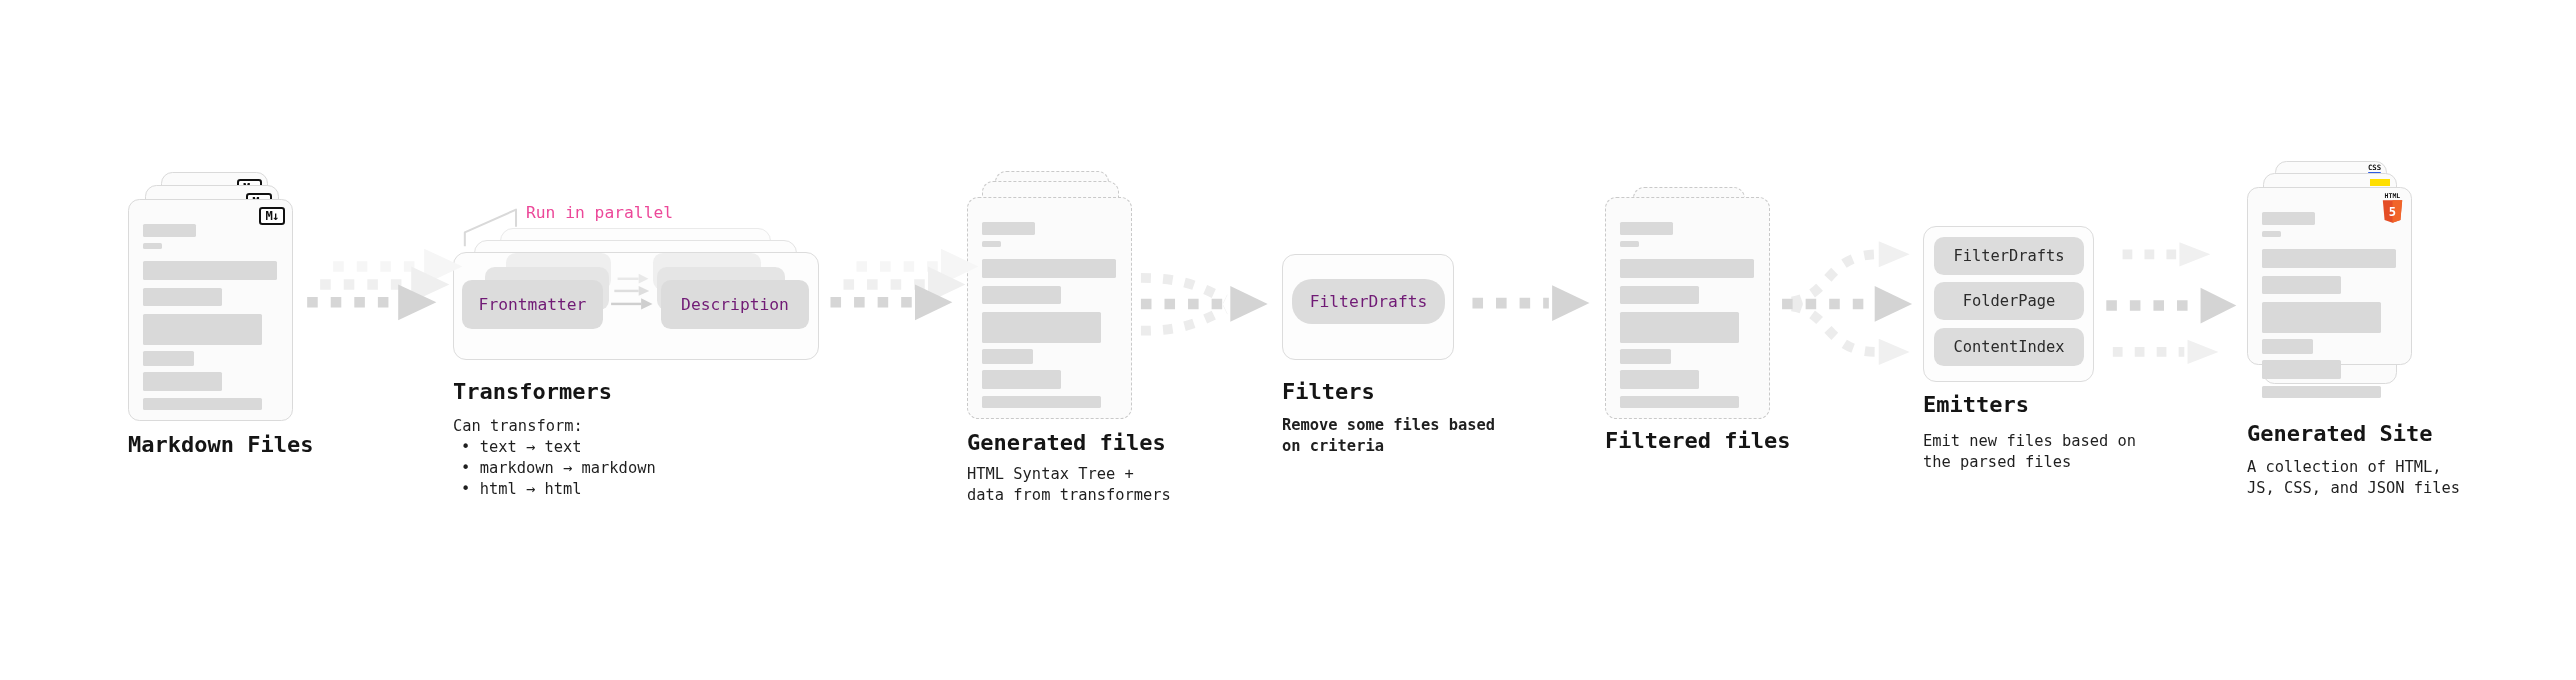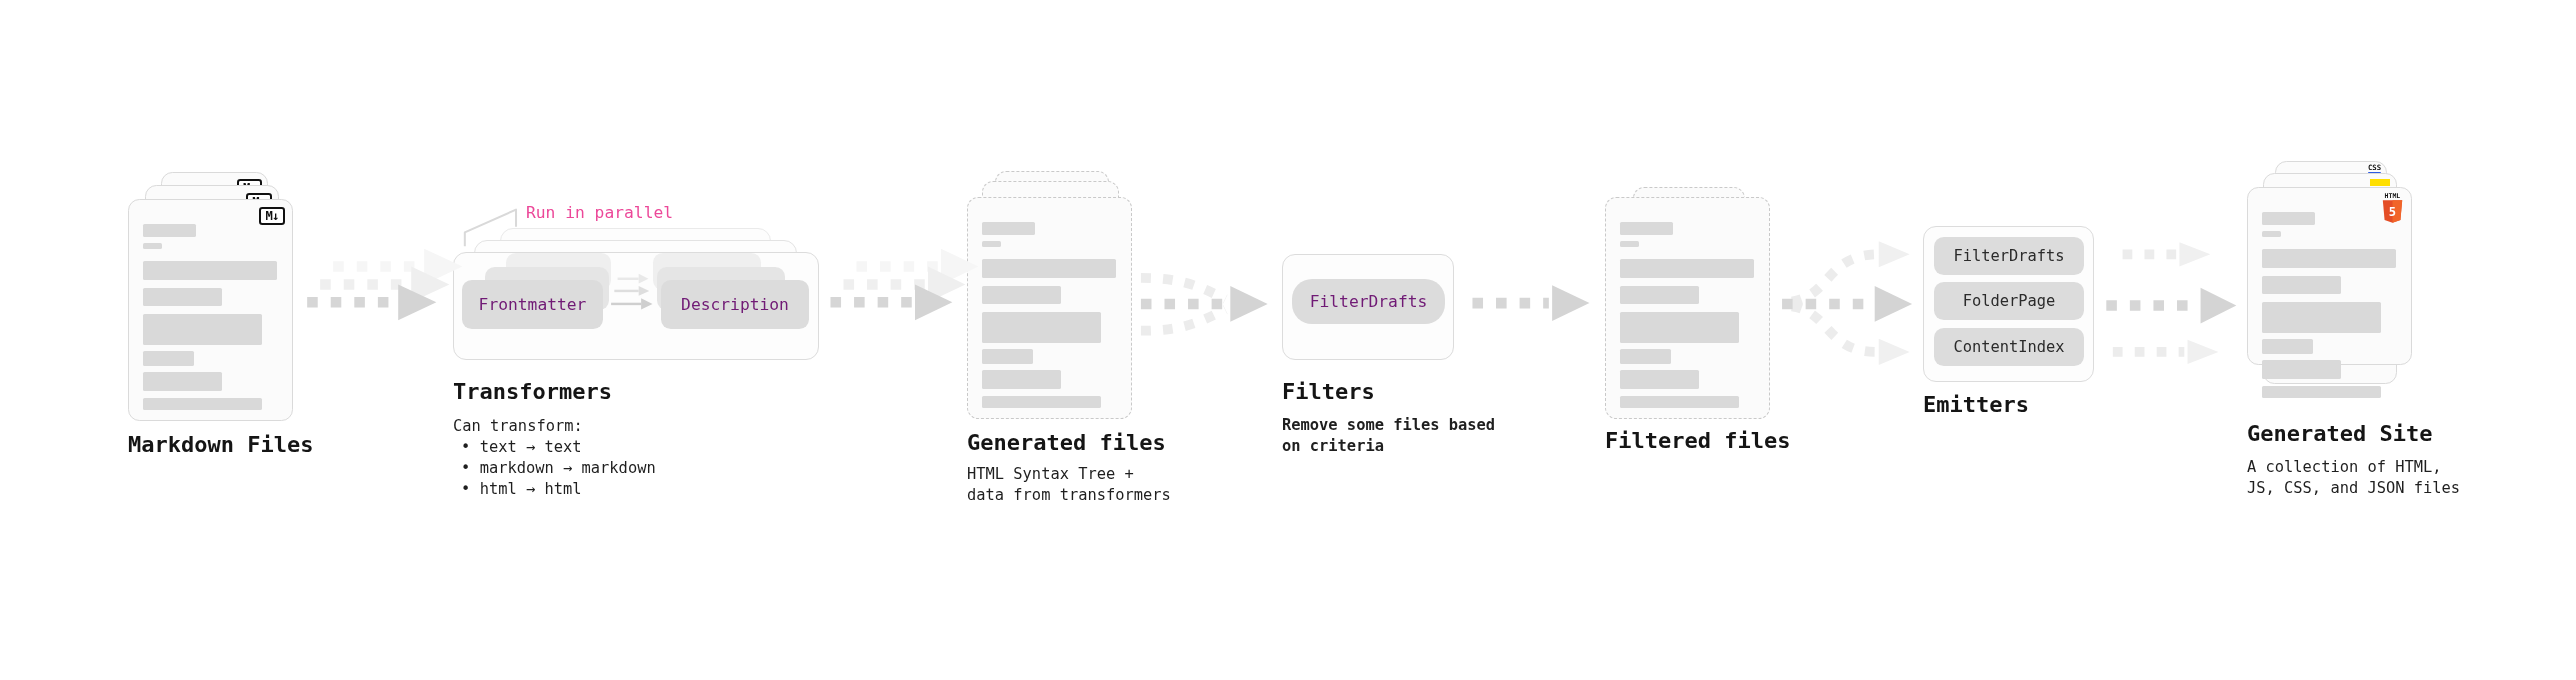--- a/index.html
+++ b/index.html
@@ -144,20 +144,24 @@
   </div>
   <div class="title" style="left:1605px;top:428px;">Filtered files</div>
 
   <div class="obox" style="left:1923px;top:226px;width:171px;height:156px;"></div>
   <div class="emitter-pills" style="left:1934px;top:237px;">
     <div class="epill">FilterDrafts</div>
     <div class="epill">FolderPage</div>
     <div class="epill">ContentIndex</div>
   </div>
   <div class="title" style="left:1923px;top:392px;">Emitters</div>
+  <div class="desc" style="left:1923px;top:431px;">
+    <div>Emit new files based on</div>
+    <div>the parsed files</div>
+  </div>
 
   <div class="doc" style="left:2275px;top:161px;width:112px;height:211px;">
     <div class="css-badge" style="right:4.9px;top:2.4px;">
       <div class="txt">CSS</div>
       <div class="bar"></div>
     </div>
   </div>
   <div class="doc" style="left:2263px;top:173px;width:134px;height:211px;">
     <div class="js-badge" style="right:6.5px;top:4.9px;"></div>
   </div>

